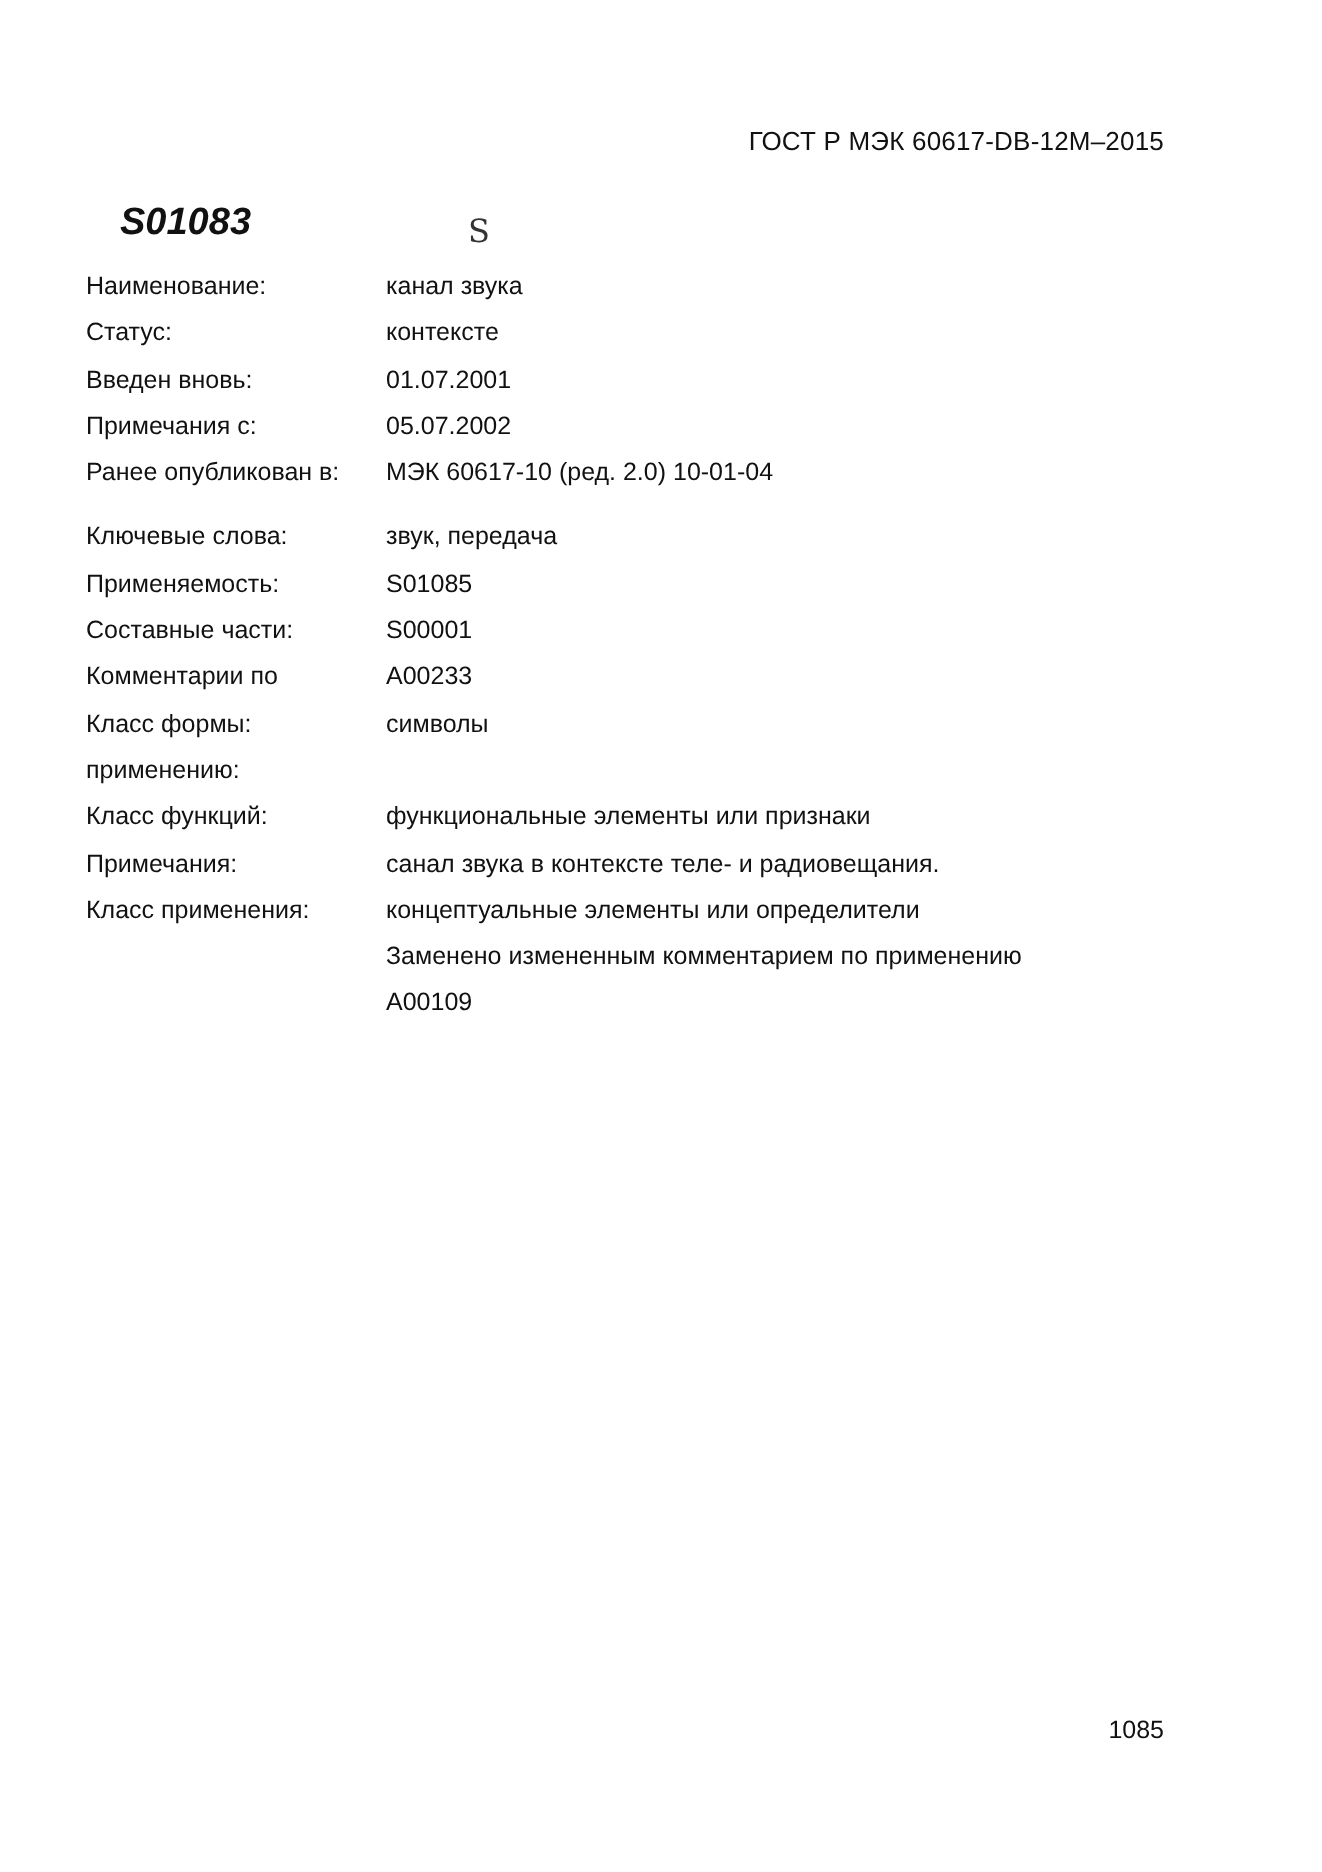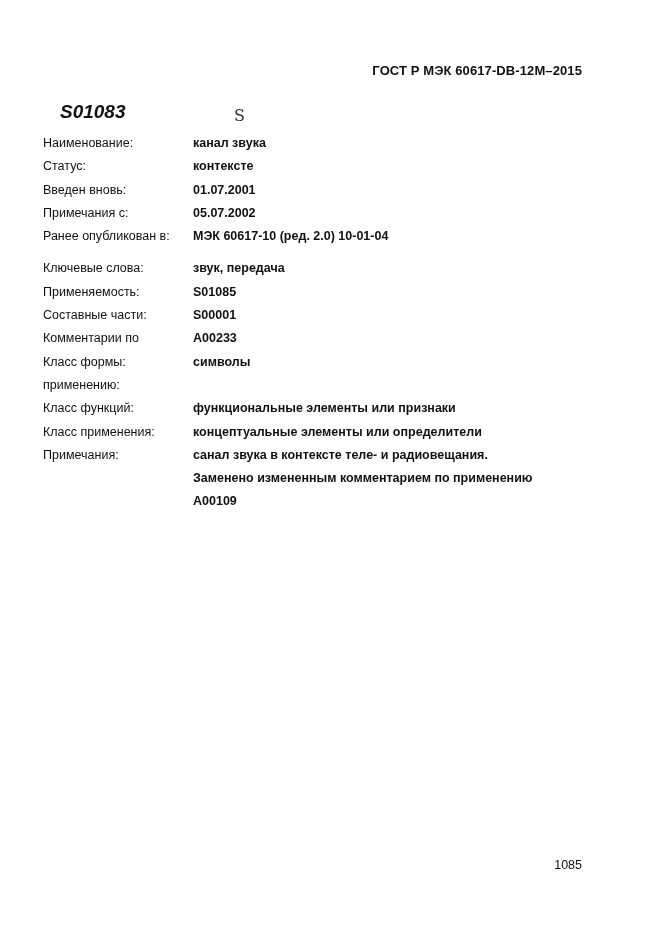--- a/index.html
+++ b/index.html
@@ -13,21 +13,21 @@
       position: relative;
       font-family: "Liberation Sans", sans-serif;
       color: #111111;
       overflow: hidden;
     }
     .header-title {
       position: absolute;
       right: 79px;
       top: 63px;
       font-size: 13px;
-      font-weight: bold;
+      font-weight: normal;
       letter-spacing: 0.1px;
       margin-left: 36px;
     }
     .entry-id {
       position: absolute;
       left: 60px;
       top: 101px;
       font-size: 19px;
       font-weight: bold;
       font-style: italic;
@@ -50,21 +50,20 @@
     .row {
       display: flex;
       line-height: 23.3px;
     }
     .row .label {
       width: 150px;
       flex: none;
     }
     .row .value {
       flex: 1;
-      font-weight: bold;
     }
     .gap {
       height: 9px;
     }
     .page-number {
       position: absolute;
       right: 79px;
       top: 858px;
       font-size: 12.5px;
       margin-left: 36px;
@@ -127,26 +126,26 @@
   </div>
   <div class="row">
     <span class="label">применению:</span>
     <span class="value"></span>
   </div>
   <div class="row">
     <span class="label">Класс функций:</span>
     <span class="value">функциональные элементы или признаки</span>
   </div>
   <div class="row">
+    <span class="label">Примечания:</span>
+    <span class="value">санал звука в контексте теле- и радиовещания.</span>
+  </div>
+  <div class="row">
     <span class="label">Класс применения:</span>
     <span class="value">концептуальные элементы или определители</span>
-  </div>
-  <div class="row">
-    <span class="label">Примечания:</span>
-    <span class="value">санал звука в контексте теле- и радиовещания.</span>
   </div>
   <div class="row">
     <span class="label"></span>
     <span class="value">Заменено измененным комментарием по применению</span>
   </div>
   <div class="row">
     <span class="label"></span>
     <span class="value">A00109</span>
   </div>
 </div>

